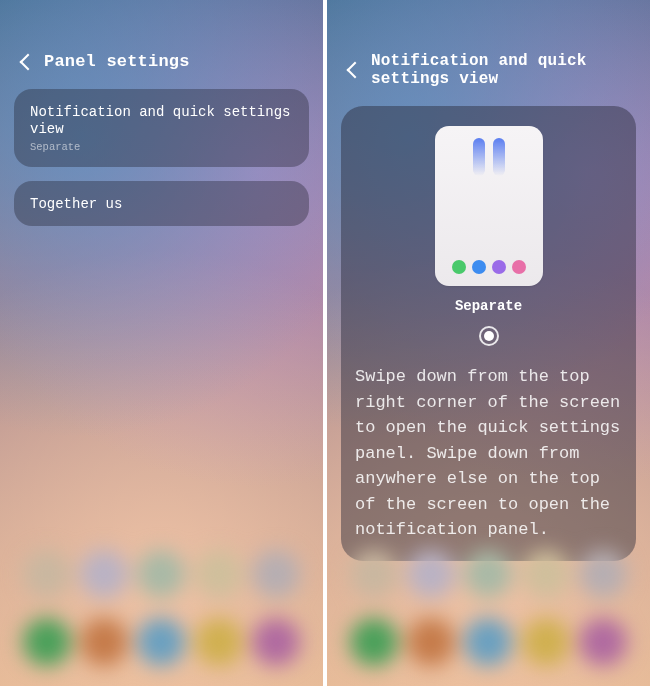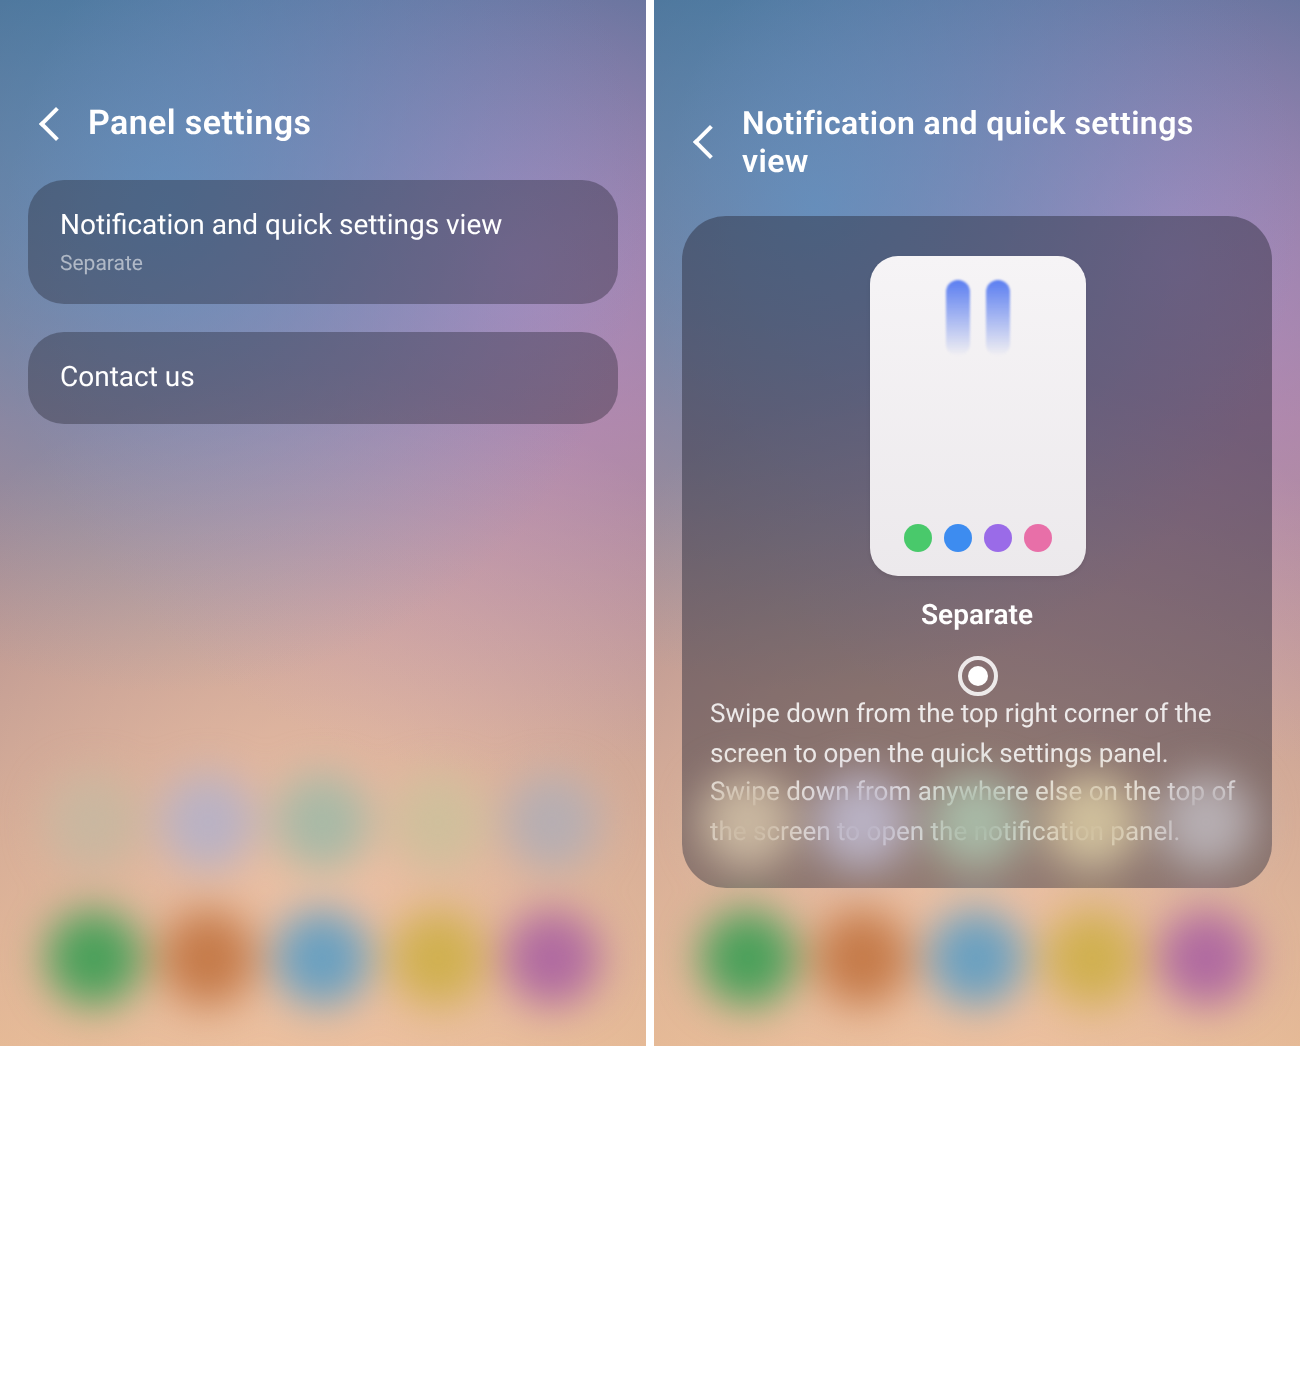--- a/index.html
+++ b/index.html
@@ -2,28 +2,29 @@
 <html><head>
 <meta charset="utf-8">
 <style>
   * { margin: 0; padding: 0; box-sizing: border-box; }
   html, body { width: 650px; height: 695px; overflow: hidden; font-family: -apple-system, BlinkMacSystemFont, "Segoe UI", Roboto, Arial, sans-serif; }
   body { display: flex; }
 
   .screen {
     position: relative;
     width: 323px;
-    height: 523px;
+    height: 686px;
     background:
       radial-gradient(circle at 25% 20%, rgba(90,150,200,0.7), transparent 50%),
       radial-gradient(circle at 80% 25%, rgba(200,150,220,0.6), transparent 55%),
       radial-gradient(circle at 50% 85%, rgba(245,200,170,0.8), transparent 55%),
       linear-gradient(180deg, #4a6a8a 0%, #a08090 40%, #e0b590 100%);
     background-blend-mode: normal;
     overflow: hidden;
+    font-family: Liberation Mono, monospace;
   }
   .screen:first-child { border-right: none; }
   .gap { width: 4px; height: 695px; background: #ffffff; }
 
   .dock {
     position: absolute;
     bottom: 0;
     left: 0;
     right: 0;
     height: 160px;
@@ -94,21 +95,21 @@
   .d-pink { background: #e86fa8; }
 
   .opt-label { font-size: 14px; }
   .opt-label.selected { color: #fff; font-weight: 600; }
   .opt-label.unselected { color: rgba(255,255,255,0.55); }
 
   .radio { width: 20px; height: 20px; border: 2px solid rgba(255,255,255,0.85); border-radius: 50%; position: relative; }
   .radio.checked::after { content: ""; position: absolute; inset: 3px; background: #fff; border-radius: 50%; }
   .radio.unchecked { border-color: rgba(255,255,255,0.55); }
 
-  .desc { font-size: 13px; line-height: 1.5; color: rgba(255,255,255,0.85); }
+  .desc { margin-top: 18px; font-size: 17px; line-height: 1.5; color: rgba(255,255,255,0.85); }
 </style>
 </head>
 <body>
 
 <div class="screen">
   <div class="dock">
     <div class="dock-row" id="dock-l1">
         <div class="dock-dot" style="background: rgb(201, 183, 160);"></div>
         <div class="dock-dot" style="background: rgb(185, 178, 196);"></div>
         <div class="dock-dot" style="background: rgb(168, 185, 166);"></div>
@@ -128,21 +129,21 @@
     <div class="back-icon"></div>
     <div class="header-title">Panel settings</div>
   </div>
 
   <div class="list">
     <div class="row">
       <div class="title">Notification and quick settings view</div>
       <div class="sub">Separate</div>
     </div>
     <div class="row">
-      <div class="title">Contact us</div>
+      <div class="title">Together us</div>
     </div>
   </div>
 </div>
 
 <div class="gap"></div>
 
 <div class="screen">
   <div class="dock">
     <div class="dock-row" id="dock-r1">
         <div class="dock-dot" style="background: rgb(201, 183, 160);"></div>

